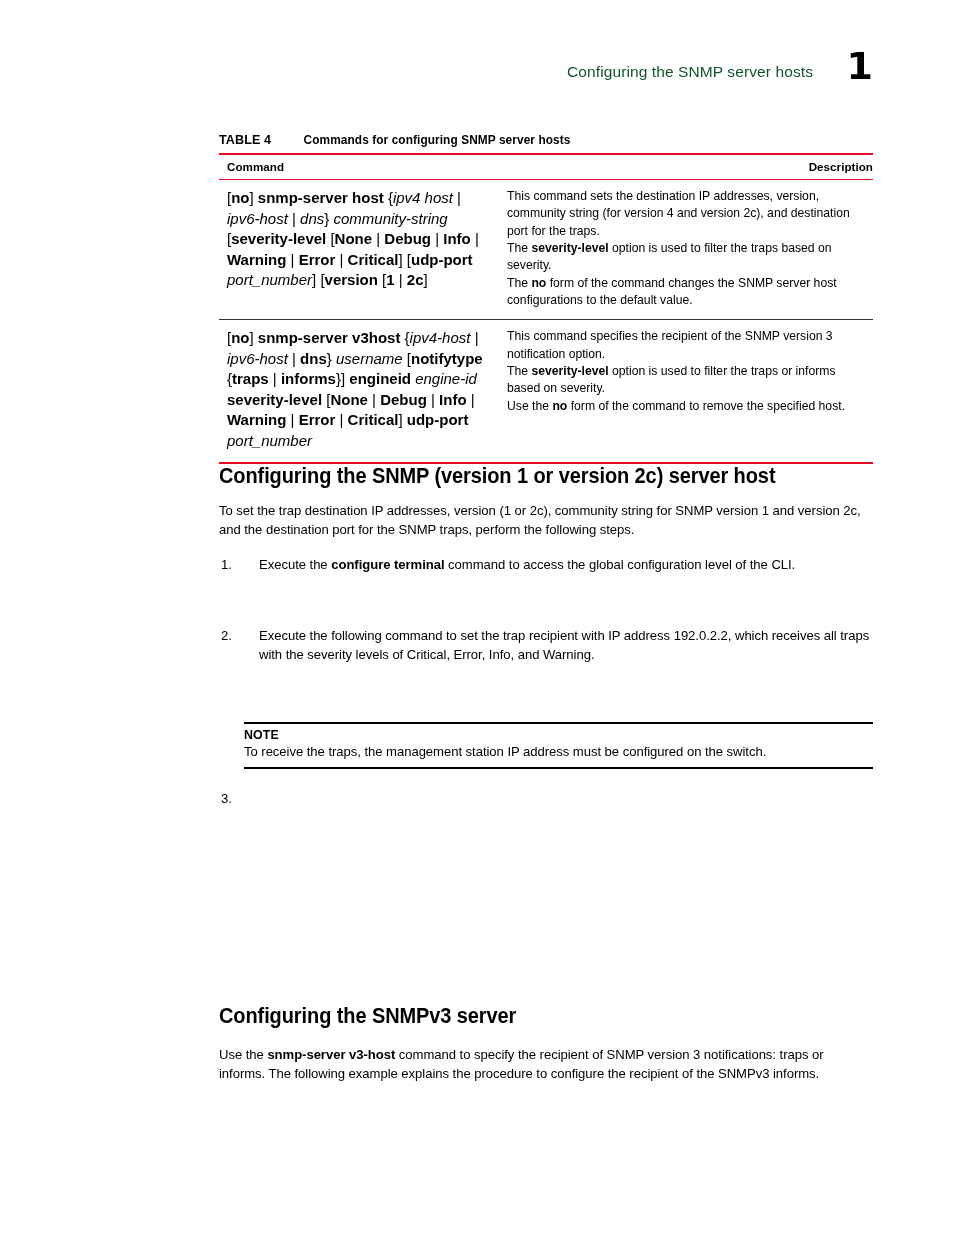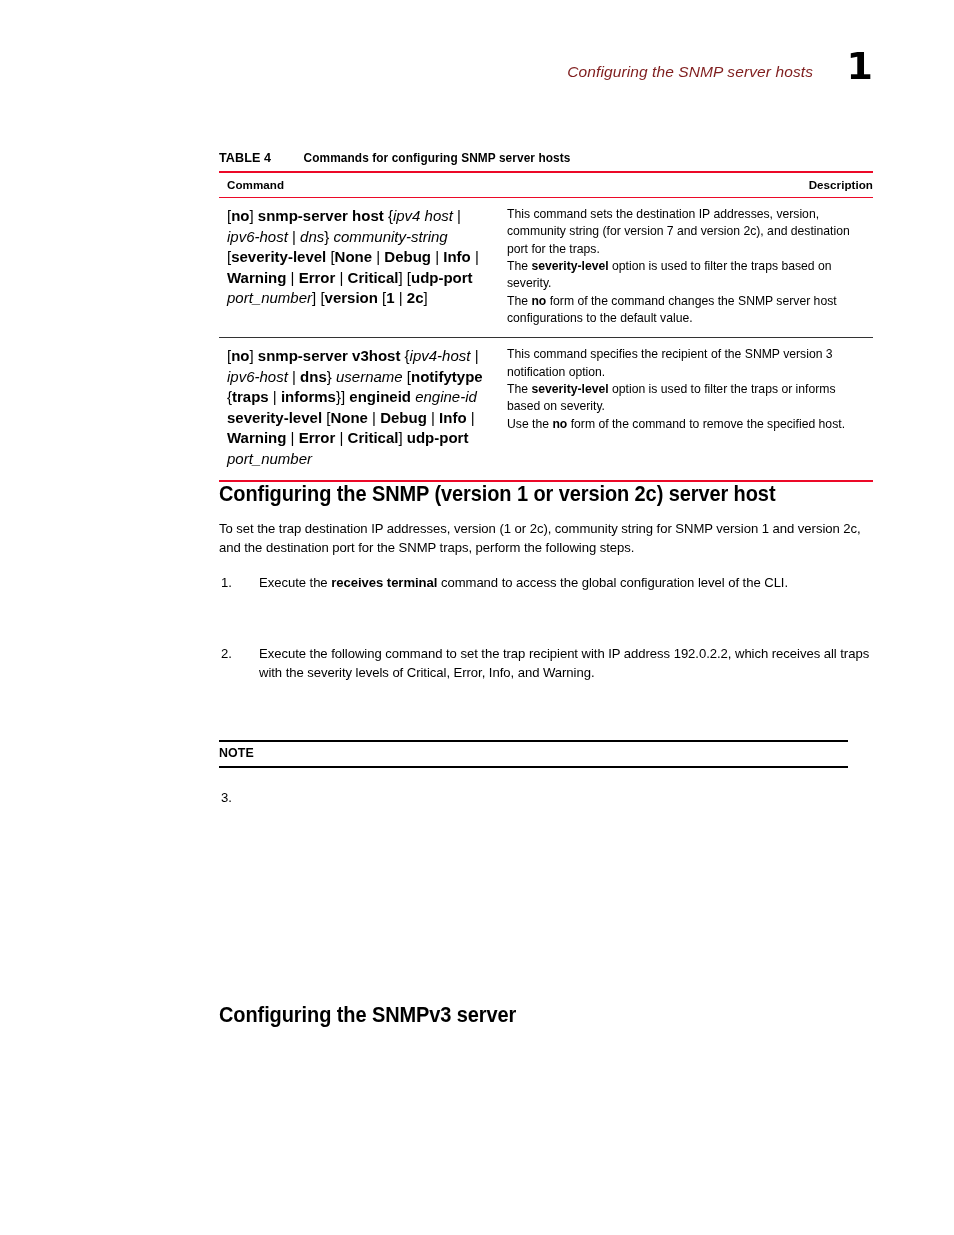--- a/index.html
+++ b/index.html
@@ -31,40 +31,39 @@
     top: 55px;
     width: 654px;
     height: 50px;
   }
   .header-title {
     position: absolute;
     right: 60px;
     top: 8px;
     font-size: 15.5px;
     letter-spacing: 0.1px;
-    color: #7f1d1d;
+    color: #14532d;
     white-space: nowrap;
-    font-style: italic;
   }
   .header-pagenum {
     position: absolute;
     right: 0px;
     top: -8px;
     font-family: "DejaVu Sans", sans-serif;
     font-size: 38px;
     font-weight: 700;
     line-height: 1;
     color: #000;
   }
 
   
   .content {
     position: absolute;
     left: 219px;
-    top: 150px;
+    top: 132px;
     width: 654px;
   }
 
   
   .table-caption {
     display: flex;
     align-items: baseline;
     font-size: 12.6px;
     font-weight: 700;
     font-stretch: condensed;
@@ -165,20 +164,21 @@
   li.step .step-num {
     position: absolute;
     left: 2px;
     top: 0;
     width: 22px;
     text-align: left;
   }
 
   
   .note-box {
+    margin-left: 25px;
     width: 629px;
     border-top: 2.3px solid #000000;
     border-bottom: 2.3px solid #000000;
     padding: 4px 0 5px 0;
   }
   .note-label {
     font-size: 12.4px;
     font-weight: 700;
     font-stretch: condensed;
     letter-spacing: 0.1px;
@@ -214,21 +214,21 @@
           <th class="col-desc">Description</th>
         </tr>
       </thead>
       <tbody>
 
         <tr>
           <td class="col-cmd">
             <span>[<span class="k">no</span>] <span class="k">snmp-server host</span> {<span class="v">ipv4 host</span> | <span class="v">ipv6-host</span> | <span class="v">dns</span>} <span class="v">community-string</span> [<span class="k">severity-level</span> [<span class="k">None</span> | <span class="k">Debug</span> | <span class="k">Info</span> | <span class="k">Warning</span> | <span class="k">Error</span> | <span class="k">Critical</span>] [<span class="k">udp-port</span> <span class="v">port_number</span>] [<span class="k">version</span> [<span class="k">1</span> | <span class="k">2c</span>]</span>
           </td>
           <td class="col-desc">
-            <p>This command sets the destination IP addresses, version, community string (for version 7 and version 2c), and destination port for the traps.</p>
+            <p>This command sets the destination IP addresses, version, community string (for version 4 and version 2c), and destination port for the traps.</p>
             <p>The <span class="k">severity-level</span> option is used to filter the traps based on severity.</p>
             <p>The <span class="k">no</span> form of the command changes the SNMP server host configurations to the default value.</p>
           </td>
         </tr>
 
         <tr>
           <td class="col-cmd">
             <span>[<span class="k">no</span>] <span class="k">snmp-server v3host</span> {<span class="v">ipv4-host</span> | <span class="v">ipv6-host</span> | <span class="k">dns</span>} <span class="v">username</span> [<span class="k">notifytype</span> {<span class="k">traps</span> | <span class="k">informs</span>}] <span class="k">engineid</span> <span class="v">engine-id</span> <span class="k">severity-level</span> [<span class="k">None</span> | <span class="k">Debug</span> | <span class="k">Info</span> | <span class="k">Warning</span> | <span class="k">Error</span> | <span class="k">Critical</span>] <span class="k">udp-port</span> <span class="v">port_number</span></span>
           </td>
           <td class="col-desc">
@@ -241,35 +241,37 @@
       </tbody>
     </table>
 
     <h2 class="section-heading h-configuring-v12c">Configuring the SNMP (version 1 or version 2c) server host</h2>
 
     <p class="body-para" style="">To set the trap destination IP addresses, version (1 or 2c), community string for SNMP version 1 and version 2c, and the destination port for the SNMP traps, perform the following steps.</p>
 
     <ol class="steps">
       <li class="step" style="margin-top:16px;">
         <span class="step-num">1.</span>
-        <span>Execute the <span class="k">receives terminal</span> command to access the global configuration level of the CLI.</span>
+        <span>Execute the <span class="k">configure terminal</span> command to access the global configuration level of the CLI.</span>
       </li>
       <li class="step" style="margin-top:52px;">
         <span class="step-num">2.</span>
         <span>Execute the following command to set the trap recipient with IP address 192.0.2.2, which receives all traps with the severity levels of Critical, Error, Info, and Warning.</span>
       </li>
     </ol>
 
     <div class="note-box" style="margin-top:57px;">
       <div class="note-label">NOTE</div>
+      <div class="note-text">To receive the traps, the management station IP address must be configured on the switch.</div>
     </div>
 
     <ol class="steps">
       <li class="step" style="margin-top:21px;">
         <span class="step-num">3.</span>
       </li>
     </ol>
 
     <h2 class="section-heading h-snmpv3" style="margin-top:235px;">Configuring the SNMPv3 server</h2>
 
+    <p class="body-para" style="margin-top:17px;">Use the <span class="k">snmp-server v3-host</span> command to specify the recipient of SNMP version 3 notifications: traps or informs. The following example explains the procedure to configure the recipient of the SNMPv3 informs.</p>
 
   </div>
 </div>
 
 </body></html>

